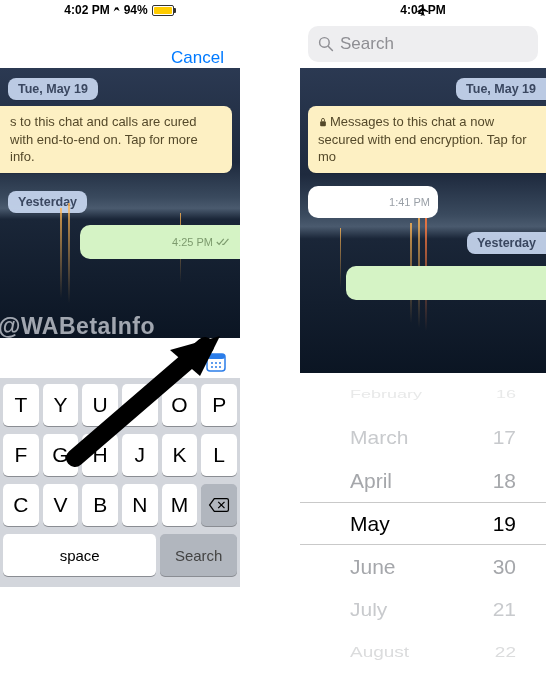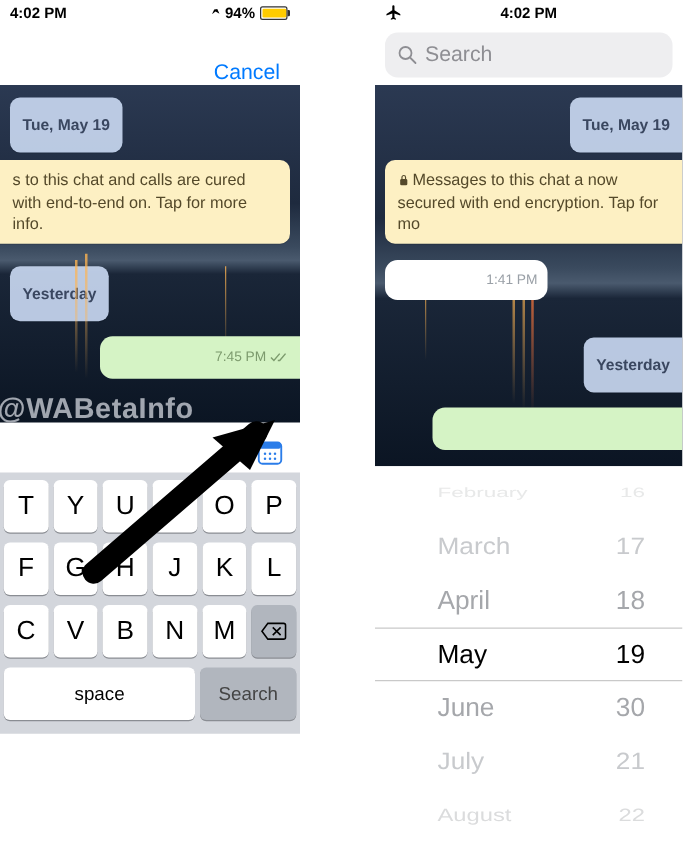--- a/index.html
+++ b/index.html
@@ -1,41 +1,41 @@
 <!DOCTYPE html>
 <html><head>
   <meta charset="utf-8">
   <style>
     * { margin: 0; padding: 0; box-sizing: border-box; font-family: -apple-system, BlinkMacSystemFont, "Helvetica Neue", sans-serif; }
     body { width: 546px; height: 682px; display: flex; background: #fff; overflow: hidden; }
     .screen { flex: 1; position: relative; overflow: hidden; background: #fff; }
     .screen.left { flex: 0 0 240px; }
     .gap { width: 60px; flex-shrink: 0; }
-    .status-bar { height: 20px; display: flex; align-items: center; justify-content: space-between; padding: 0 8px; font-size: 12px; font-weight: 600; color: #000; }
+    .status-bar { height: 20px; display: flex; align-items: center; justify-content: center; padding: 0 20px; font-size: 12px; font-weight: 600; color: #000; }
     .status-left { display: flex; align-items: center; gap: 4px; }
     .status-right { display: flex; align-items: center; gap: 4px; }
     .battery { display: inline-flex; align-items: center; }
     .battery-body { width: 22px; height: 11px; border: 1px solid #333; border-radius: 2px; position: relative; }
     .battery-fill { position: absolute; left: 1px; top: 1px; bottom: 1px; background: #ffcc00; border-radius: 1px; }
     .battery-tip { width: 2px; height: 5px; background: #333; border-radius: 0 1px 1px 0; }
     .nav-bar { height: 48px; display: flex; align-items: center; padding: 0 8px; }
     .nav-right-link { color: #007aff; font-size: 17px; margin-left: auto; padding-right: 8px; margin-top: 27px; }
     .search-field { flex: 1; height: 36px; background: #eeeef0; border-radius: 10px; display: flex; align-items: center; padding: 0 10px; color: #8e8e93; font-size: 17px; gap: 6px; }
     .search-icon { width: 16px; height: 16px; }
     .chat-bg { position: relative; background: linear-gradient(180deg, #2b3952 0%, #1e2a3e 35%, #3a4a5e 48%, #4a5a6e 52%, #1a2638 56%, #0b1523 100%); overflow: hidden; }
     .chat-bg.left { height: 270px; }
     .chat-bg.right { height: 305px; }
     .reflection { position: absolute; width: 2px; background: linear-gradient(180deg, rgba(255,180,80,0.8), rgba(255,180,80,0)); }
-    .date-pill { display: inline-block; background: rgba(200,215,240,0.92); color: #3a4760; font-size: 12.5px; font-weight: 600; padding: 15px 10px; border-radius: 8px; margin: 10px 8px 6px; box-shadow: 0 1px 0 rgba(0,0,0,0.08); }
+    .date-pill { display: inline-block; background: rgba(200,215,240,0.92); color: #3a4760; font-size: 12.5px; font-weight: 600; padding: 4px 10px; border-radius: 8px; margin: 10px 8px 6px; box-shadow: 0 1px 0 rgba(0,0,0,0.08); }
     .date-pill.right-align { float: right; margin-right: 0; margin-left: 8px; border-radius: 8px 0 0 8px; }
     .encryption-bubble { background: #fdf0c3; color: #54492a; font-size: 13px; line-height: 1.35; padding: 7px 10px; border-radius: 8px; box-shadow: 0 1px 0 rgba(0,0,0,0.1); }
     .enc-left { margin: 0 8px 0 0; border-radius: 0 8px 8px 0; }
     .enc-right { margin: 0 0 13px 8px; border-radius: 8px 0 0 8px; clear: both; }
     .clearfix { clear: both; }
-    .empty-bubble-white { background: #fff; width: 130px; height: 32px; border-radius: 10px; margin: 10px 8px 20px; position: relative; display: flex; align-items: center; justify-content: flex-end; padding-right: 8px; font-size: 11px; color: #9aa0a7; }
+    .empty-bubble-white { background: #fff; width: 130px; height: 32px; border-radius: 10px; margin: 10px 8px 4px; position: relative; display: flex; align-items: center; justify-content: flex-end; padding-right: 8px; font-size: 11px; color: #9aa0a7; }
     .yesterday-row { margin-top: 8px; padding-left: 8px; }
     .sent-bubble { background: #d5f3c5; width: 160px; height: 34px; border-radius: 10px; margin: 6px 0 6px auto; margin-right: 0; border-radius: 10px 0 0 10px; position: relative; display: flex; align-items: center; justify-content: flex-end; padding-right: 10px; gap: 3px; font-size: 11px; color: #7d9b6e; }
     .checks { display: inline-flex; }
     .watermark { position: absolute; color: rgba(225,228,235,0.7); font-weight: 800; letter-spacing: 0.5px; font-size: 23px; }
     .input-and-kbd { position: relative; }
     .calendar-icon-area { position: absolute; right: 10px; top: 10px; width: 28px; height: 28px; display: flex; align-items: center; justify-content: center; }
     .keyboard { background: #d3d6dc; padding: 6px 3px 3px; }
     .kbd-row { display: flex; gap: 4px; margin-bottom: 8px; justify-content: center; }
     .key { background: #fff; border-radius: 5px; box-shadow: 0 1px 0 #8a8d93; height: 42px; display: flex; align-items: center; justify-content: center; font-size: 21px; color: #000; flex: 1; }
     .key.special { background: #b1b6be; }
@@ -83,21 +83,21 @@
   <div class="chat-bg left">
     <div class="reflection" style="left:60px;top:140px;height:90px"></div>
     <div class="reflection" style="left:68px;top:135px;height:100px"></div>
     <div class="reflection" style="left:180px;top:145px;height:70px;width:1px"></div>
     <span class="date-pill">Tue, May 19</span>
     <div class="encryption-bubble enc-left">s to this chat and calls are cured with end-to-end on. Tap for more info.</div>
     <div class="yesterday-row">
       <span class="date-pill" style="margin-left:0">Yesterday</span>
     </div>
     <div class="sent-bubble">
-      <span>7:45 PM</span>
+      <span>4:25 PM</span>
       <svg class="checks" width="14" height="10" viewBox="0 0 18 12">
           <path fill="none" stroke="#7d9b6e" stroke-width="1.5" d="M1 6l3 3 6-7M8 9l2 0 6-7"></path>
         </svg>
     </div>
     <div class="watermark" style="left:-2px;bottom:-2px">@WABetaInfo</div>
   </div>
 
   <div class="input-and-kbd">
     <div style="height:40px;position:relative">
       <div class="calendar-icon-area">

